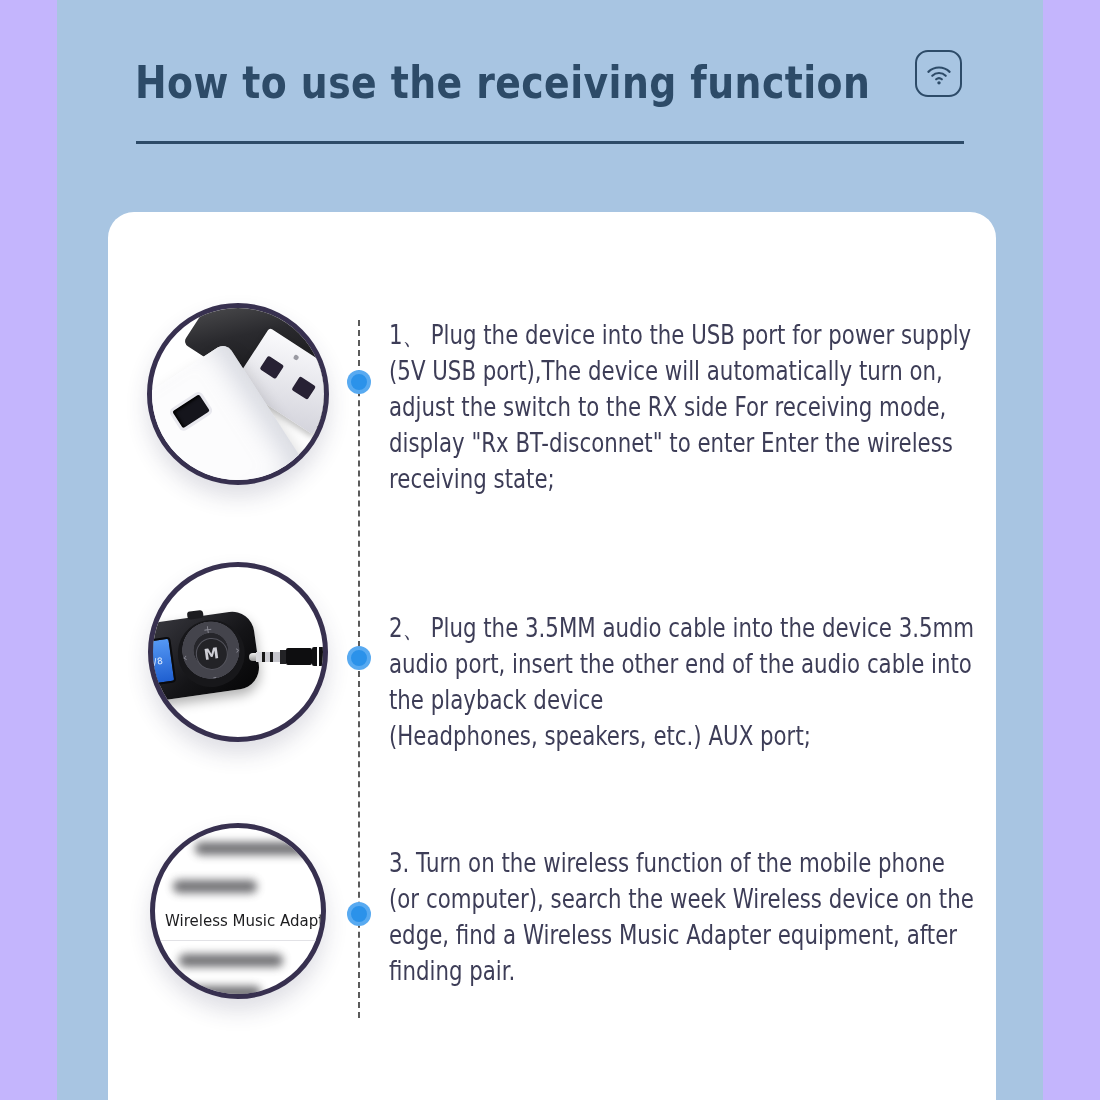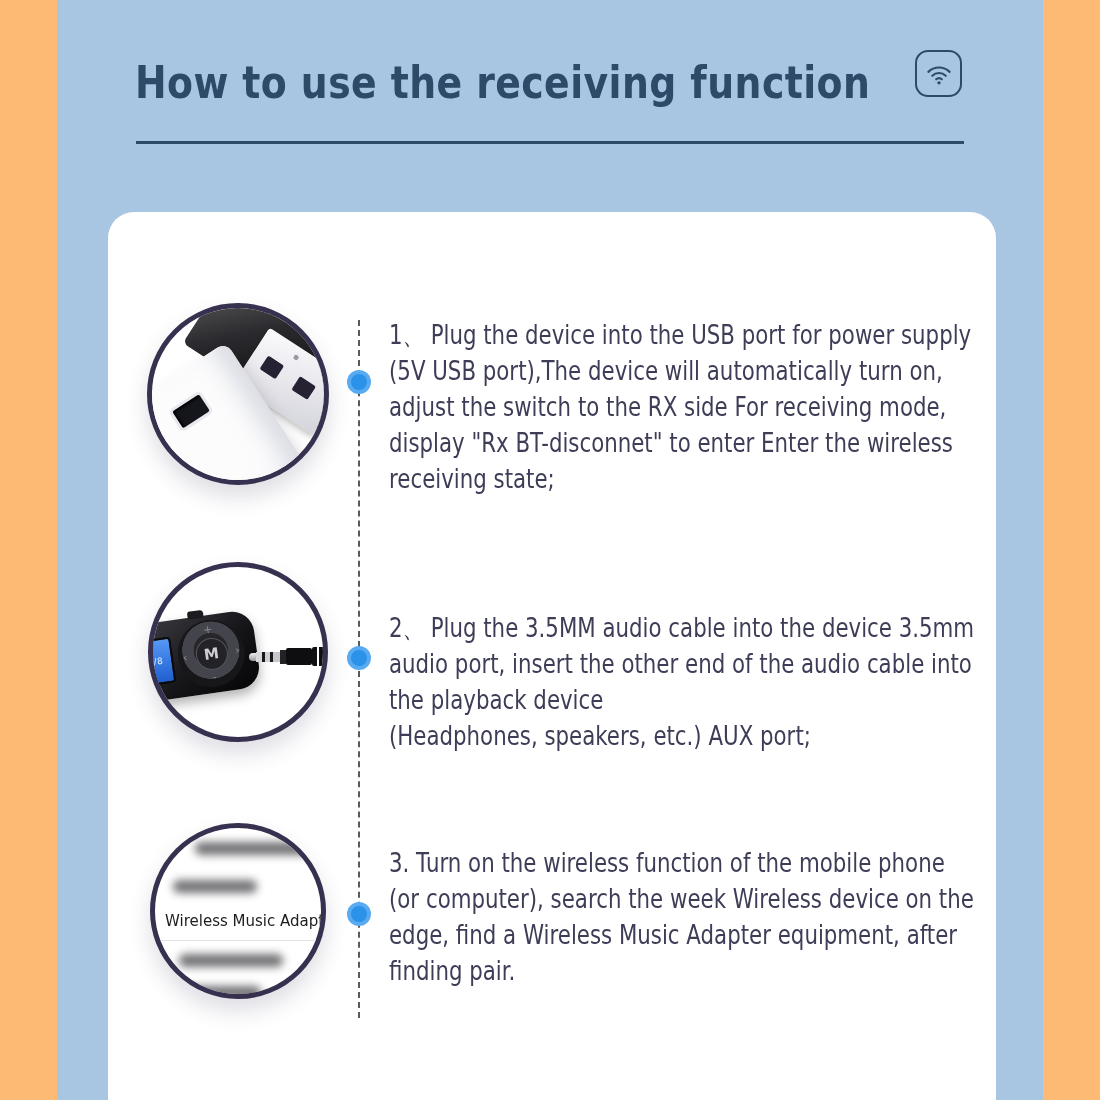--- a/index.html
+++ b/index.html
@@ -1,17 +1,17 @@
 <!DOCTYPE html>
 <html><head>
 <meta charset="utf-8">
 <style>
   * { margin:0; padding:0; box-sizing:border-box; }
   body { background:#ffffff; font-family:"DejaVu Sans","Liberation Sans",sans-serif; }
-  .page { position:relative; width:1100px; height:1100px; background:#fdba74; overflow:hidden; }
+  .page { position:relative; width:1100px; height:1100px; background:#c4b5fd; overflow:hidden; }
 
   .blue-panel { position:absolute; left:57px; top:0; width:986px; height:1100px; background:#a8c5e2; }
 
   .page-title { position:absolute; left:135px; top:56px; font-size:45px; font-weight:bold;
     color:#2d4b68; white-space:nowrap; transform:scaleX(.84); transform-origin:0 0; letter-spacing:.5px; }
 
   .wifi-box { position:absolute; left:915px; top:50px; width:47px; height:47px;
     border:2.5px solid #2d4b68; border-radius:13px; display:flex; align-items:center; justify-content:center; }
 
   .title-divider { position:absolute; left:136px; top:141px; width:828px; height:3px; background:#2d4b68; }

